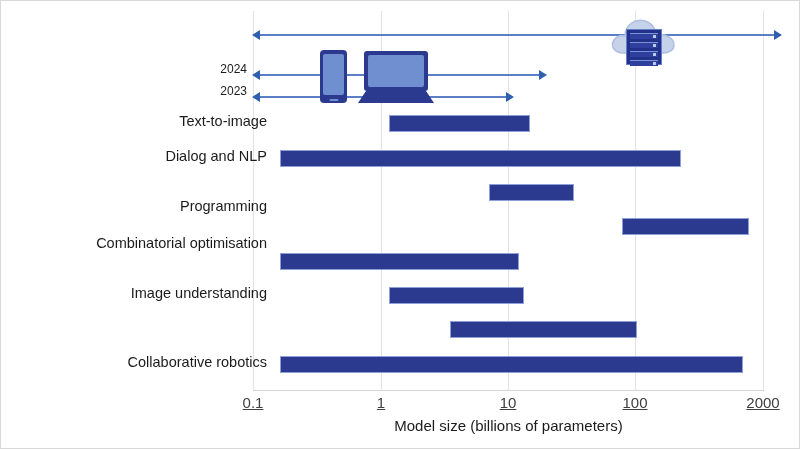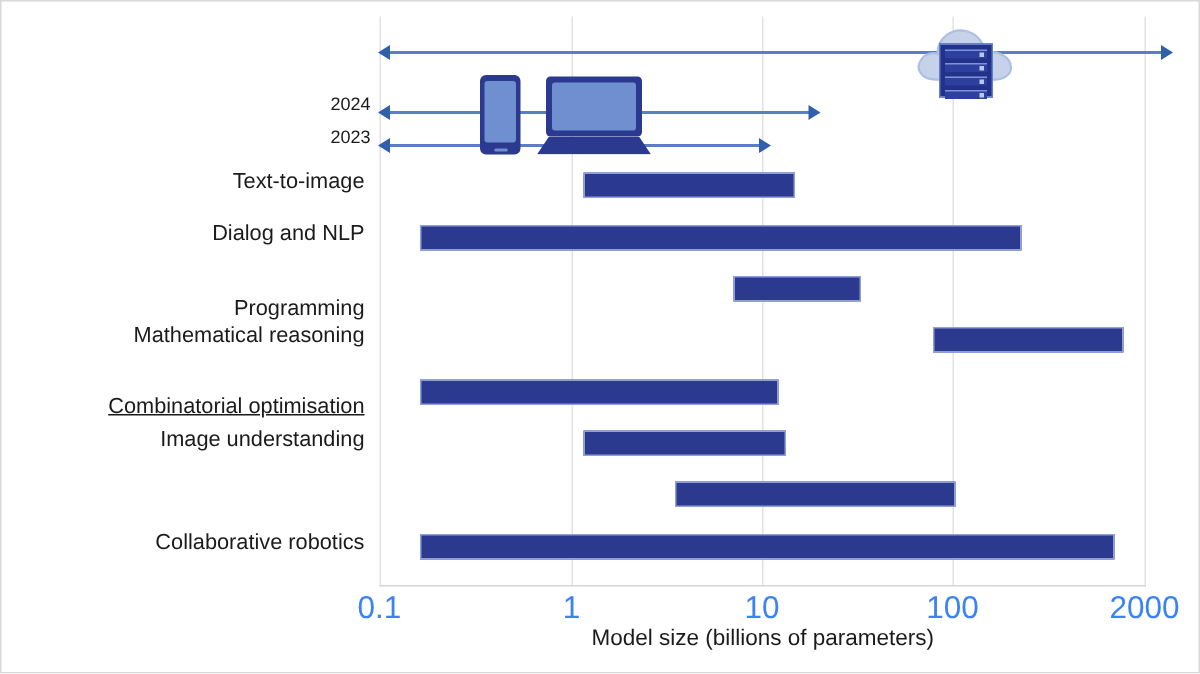--- a/index.html
+++ b/index.html
@@ -59,29 +59,31 @@
     font-size: 14.5px;
     color: #1b1b1b;
     white-space: nowrap;
   }
   #cat-labels {
     position: absolute;
     left: 0;
     top: 0;
     width: 242px;
     height: 449px;
+    padding-left: 24px;
   }
   
   .tick-label {
     position: absolute;
     top: 393px;
-    font-size: 21px;
-    color: #3b82f6;
+    font-size: 15px;
+    color: #404040;
     transform: translateX(-50%);
     white-space: nowrap;
+    text-decoration: underline;
   }
   #xaxis-title {
     position: absolute;
     top: 416px;
     left: 252px;
     width: 511px;
     text-align: center;
     font-size: 15px;
     color: #1b1b1b;
   }
@@ -227,22 +229,21 @@
       <div class="row"></div>
       <div class="row"></div>
       <div class="row"></div>
     </div>
   </div>
 
   <div id="cat-labels">
     <div class="cat-label" style="top:112px;">Text-to-image</div>
     <div class="cat-label" style="top:147px;">Dialog and NLP</div>
     <div class="cat-label" style="top:197px;">Programming</div>
-    <div class="cat-label" style="top:215px;">Mathematical reasoning</div>
-    <div class="cat-label" style="top:262px;text-decoration:underline;">Combinatorial optimisation</div>
+    <div class="cat-label" style="top:234px;">Combinatorial optimisation</div>
     <div class="cat-label" style="top:284px;">Image understanding</div>
     <div class="cat-label" style="top:353px;">Collaborative robotics</div>
   </div>
 
   <div class="bar" style="left:388px; top:114px; width:141px;"></div>
   <div class="bar" style="left:279px; top:149px; width:401px;"></div>
   <div class="bar" style="left:488px; top:183px; width:85px;"></div>
   <div class="bar" style="left:621px; top:217px; width:127px;"></div>
   <div class="bar" style="left:279px; top:252px; width:239px;"></div>
   <div class="bar" style="left:388px; top:286px; width:135px;"></div>

